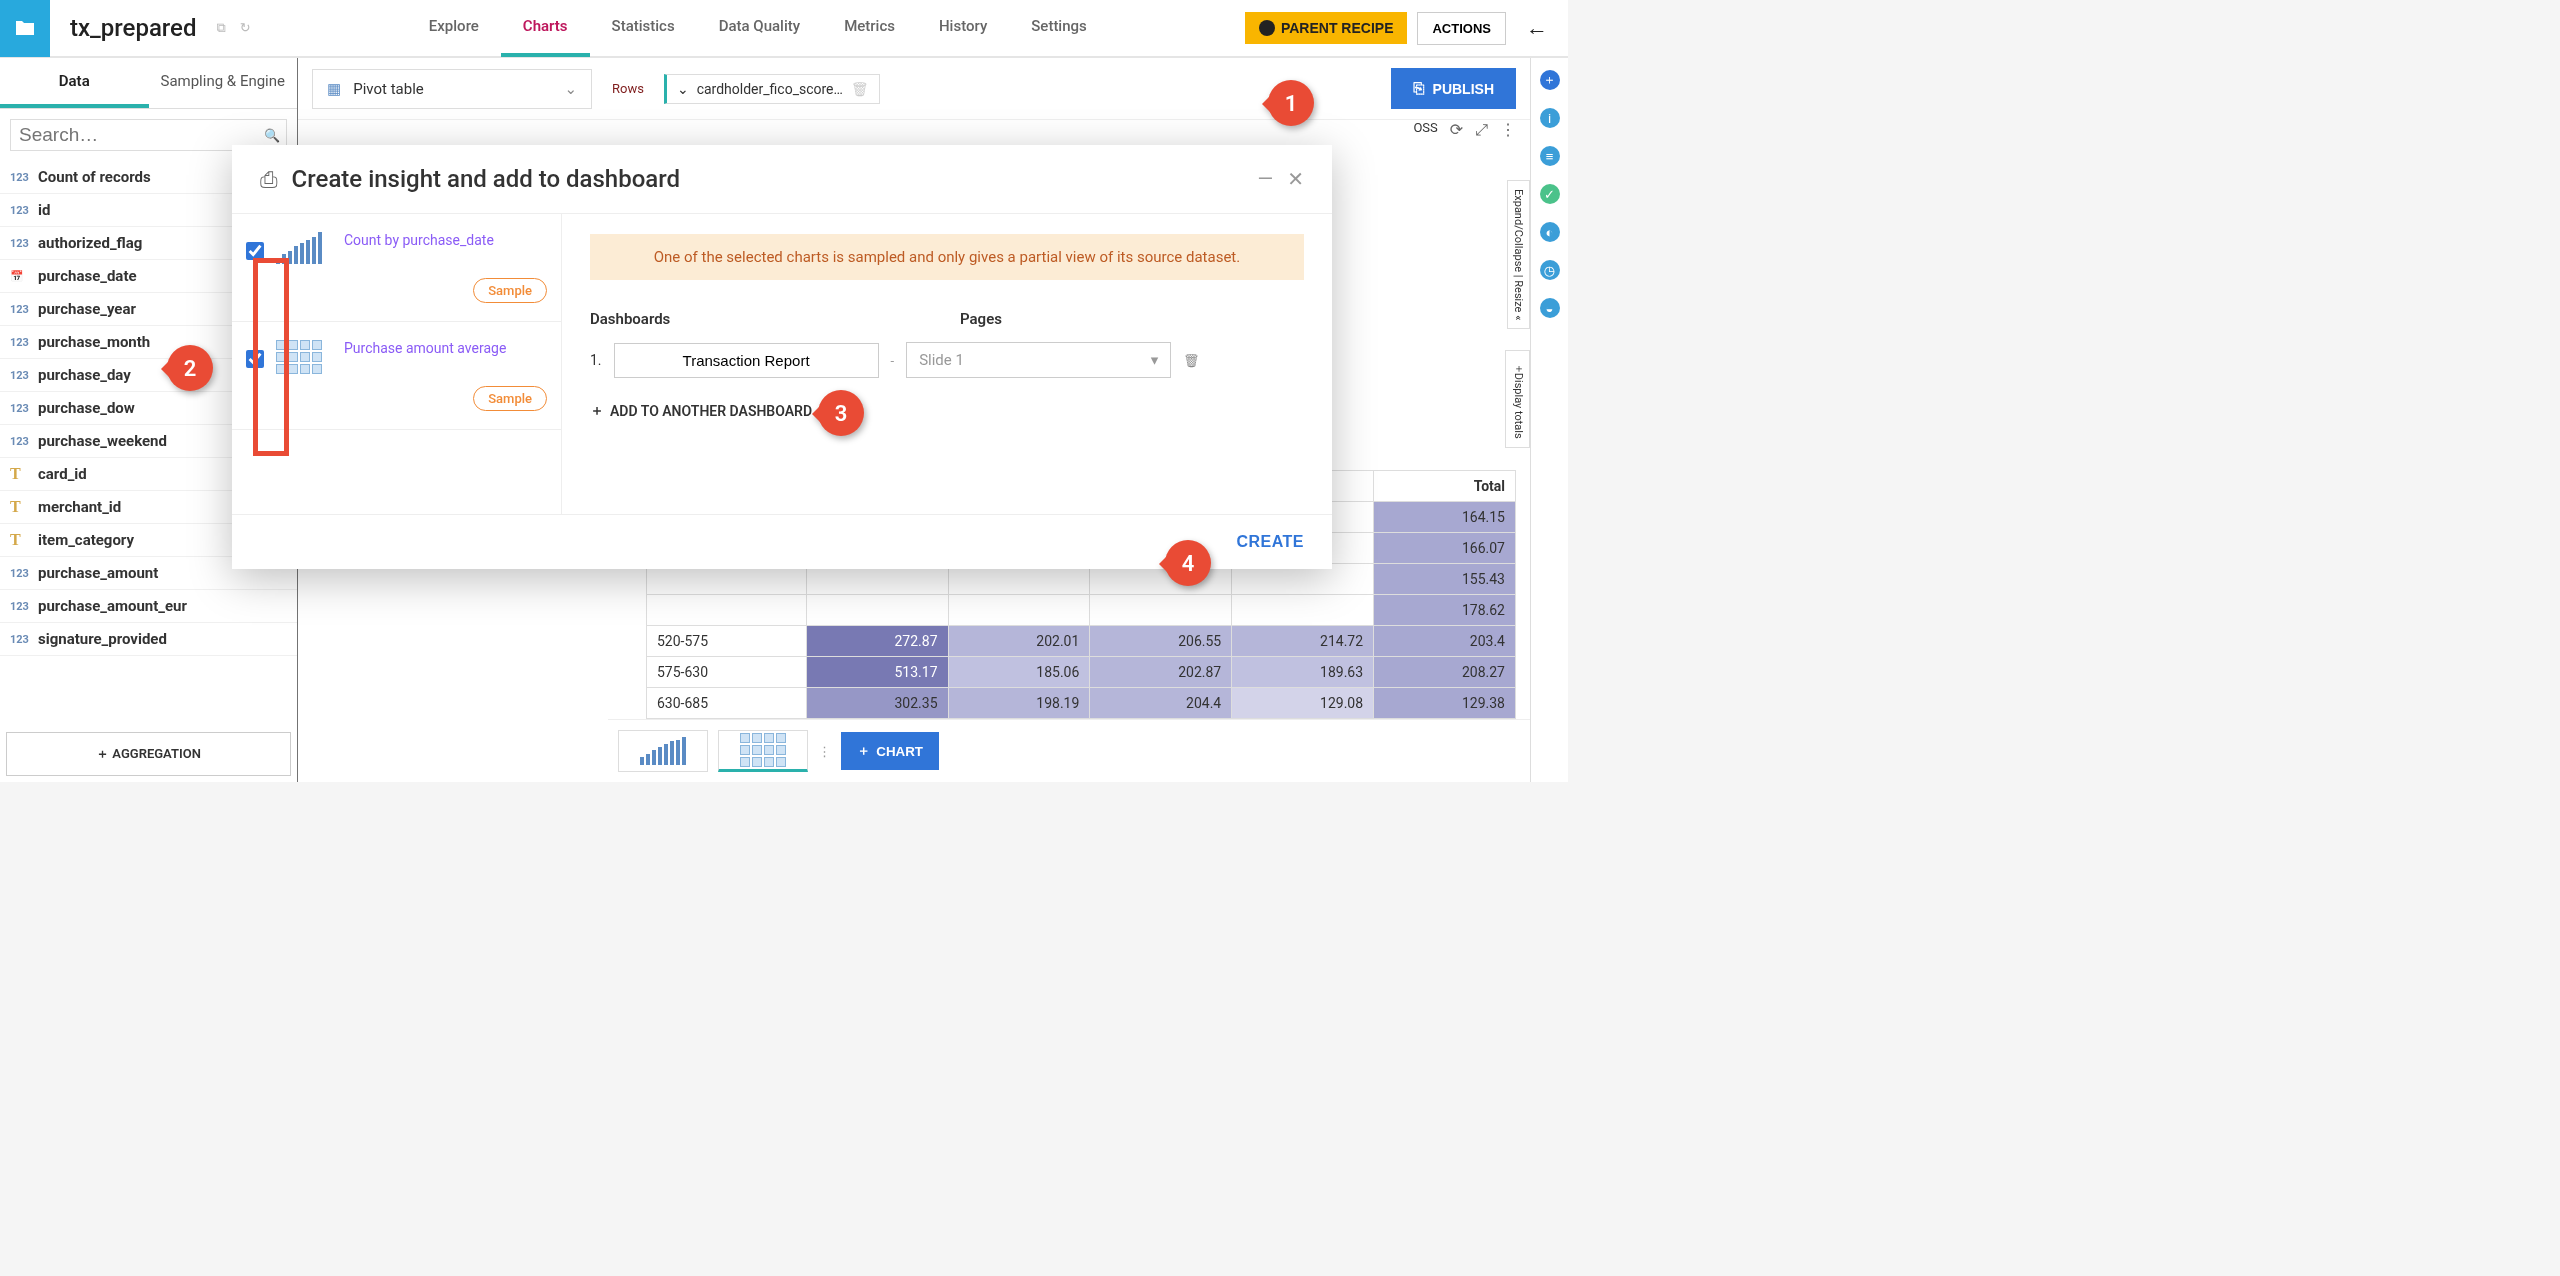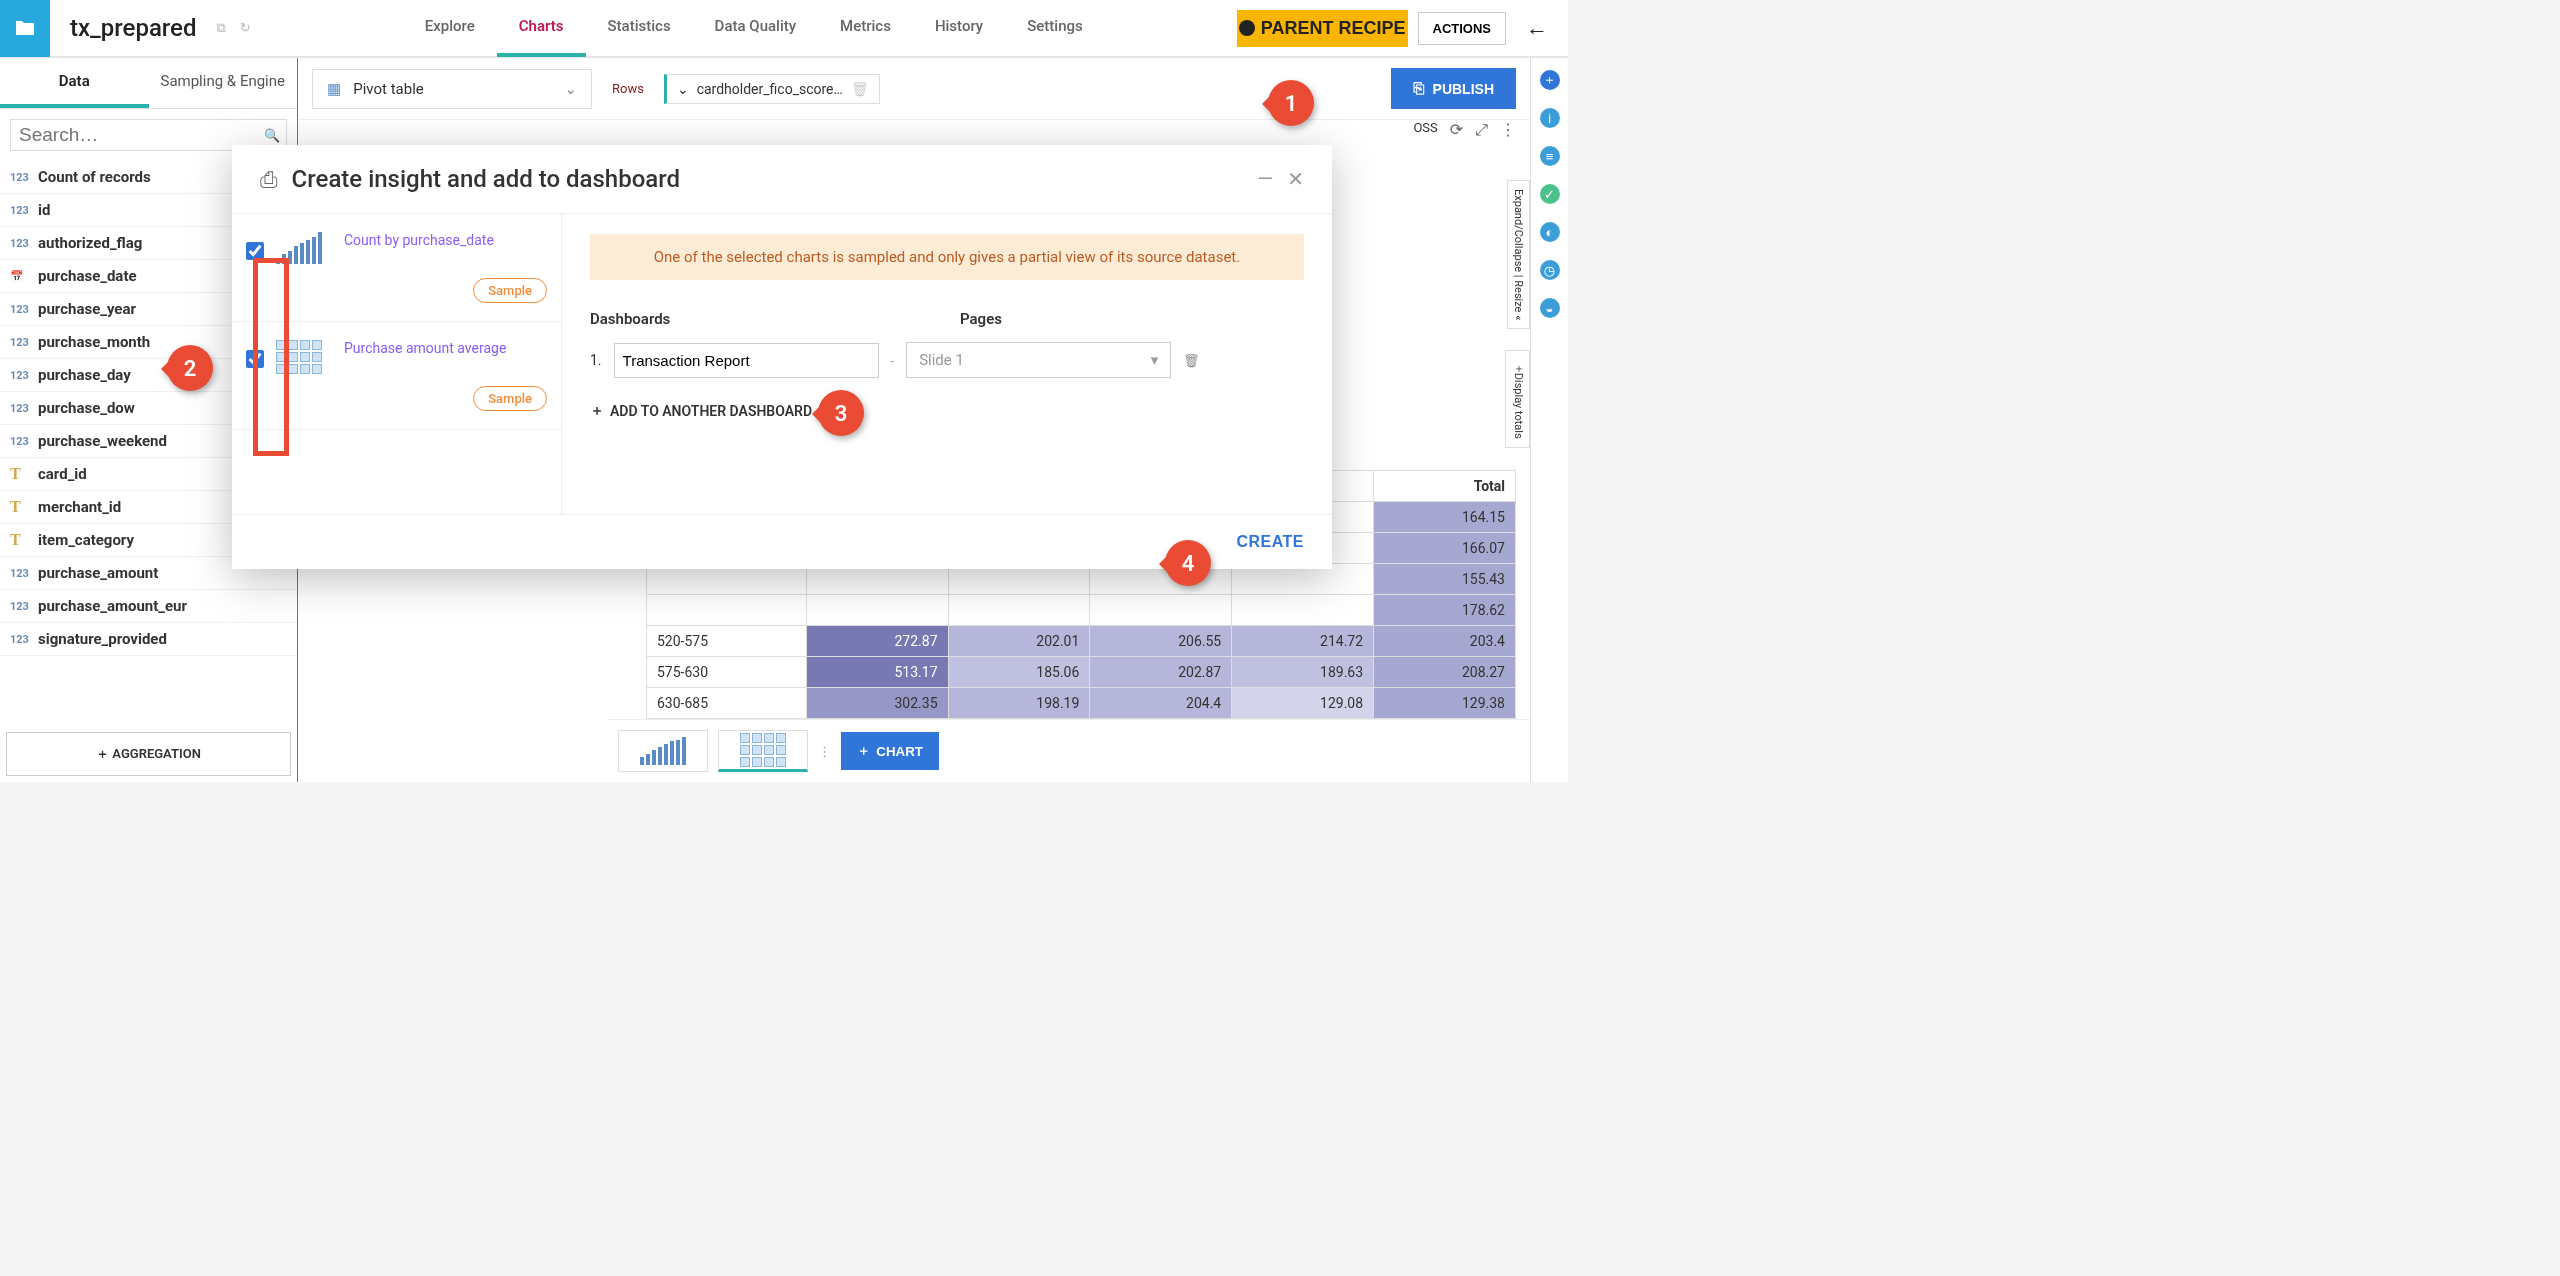--- a/index.html
+++ b/index.html
@@ -11,21 +11,21 @@
 .folder-block { width: 50px; height: 58px; background: #28a9dd; display: flex; align-items: center; justify-content: center; }
 .folder-block svg { fill: #fff; }
 .title-area { display: flex; align-items: center; padding: 0 20px; flex: 0 0 auto; }
 .title-area h1 { font-size: 24px; font-weight: 500; color: #222; }
 .title-icons { margin-left: 20px; display: flex; gap: 14px; }
 .title-icons span { color: #bbb; cursor: pointer; }
 .nav-tabs { display: flex; margin-left: auto; margin-right: auto; }
 .nav-tab { padding: 0 22px; height: 58px; display: flex; align-items: center; font-size: 15px; color: #666; cursor: pointer; border-bottom: 4px solid transparent; font-weight: 500; }
 .nav-tab.active { color: #be185d; font-weight: 600; border-bottom-color: #2ab1ac; }
 .top-actions { display: flex; gap: 10px; align-items: center; padding-right: 10px; }
-.btn-parent { background: #f9b500; color: #222; border: none; padding: 8px 2px; font-weight: 700; font-size: 18px; display: flex; align-items: center; gap: 6px; cursor: pointer; text-align: center; }
+.btn-parent { background: #f9b500; color: #222; border: none; padding: 8px 14px; font-weight: 700; font-size: 14px; display: flex; align-items: center; gap: 6px; cursor: pointer; text-align: center; }
 .btn-parent::before { content: ""; width: 16px; height: 16px; background: #222; border-radius: 50%; display: inline-block; }
 .btn-actions { background: #fff; border: 1px solid #ccc; padding: 8px 14px; font-weight: 700; font-size: 13px; cursor: pointer; }
 .back-arrow { margin-left: 10px; cursor: pointer; font-size: 22px; color: #222; }
 
 
 .main { display: flex; flex: 1; min-height: 0; position: relative; }
 
 
 .field-sidebar { width: 298px; background: #fff; border-right: 1px solid #737373; display: flex; flex-direction: column; }
 .field-tabs { display: flex; border-bottom: 1px solid #ddd; }
@@ -100,21 +100,21 @@
 .insight-meta { flex: 1; }
 .insight-title { font-size: 14px; color: #8b5cf6; margin-bottom: 30px; }
 .sample-badge { border: 1.5px solid #f28c38; color: #f28c38; border-radius: 16px; padding: 4px 14px; font-size: 13px; font-weight: 500; float: right; }
 .dash-config { flex: 1; padding: 20px 28px; }
 .warning-banner { background: #fcecd5; color: #bd5b24; padding: 14px 20px; text-align: center; font-size: 15px; margin-bottom: 30px; }
 .dash-row-labels { display: flex; margin-bottom: 14px; }
 .dash-row-labels .lbl { font-weight: 600; font-size: 15px; }
 .dash-row-labels .lbl:first-child { width: 370px; }
 .dash-entry { display: flex; align-items: center; gap: 12px; margin-bottom: 24px; }
 .dash-entry .num { font-size: 14px; }
-.dash-input { border: 1px solid #ccc; padding: 8px 8px; font-size: 15px; width: 265px; }
+.dash-input { border: 1px solid #ccc; padding: 8px 8px; font-size: 15px; width: 265px; text-align: center; }
 .dash-sep { color: #999; }
 .dash-select { border: 1px solid #ccc; padding: 8px 12px; font-size: 15px; width: 265px; color: #999; display: flex; }
 .dash-del { color: #888; cursor: pointer; }
 .add-dash { display: flex; align-items: center; gap: 6px; font-weight: 600; font-size: 14px; cursor: pointer; }
 .modal-foot { border-top: 1px solid #eee; padding: 18px 28px; display: flex; justify-content: flex-end; position: relative; }
 .btn-create { color: #3075d8; font-weight: 700; font-size: 16px; background: none; border: none; cursor: pointer; letter-spacing: 0.5px; }
 
 
 .callout { position: absolute; z-index: 100; width: 46px; height: 46px; background: #e94b35; border-radius: 50%; color: #fff; font-size: 22px; font-weight: 600; display: flex; align-items: center; justify-content: center; filter: drop-shadow(2px 3px 3px rgba(0,0,0,0.3)); }
 .callout::before { content: ""; position: absolute; left: -18px; top: 12px; border: 12px solid transparent; border-right-color: #e94b35; }

